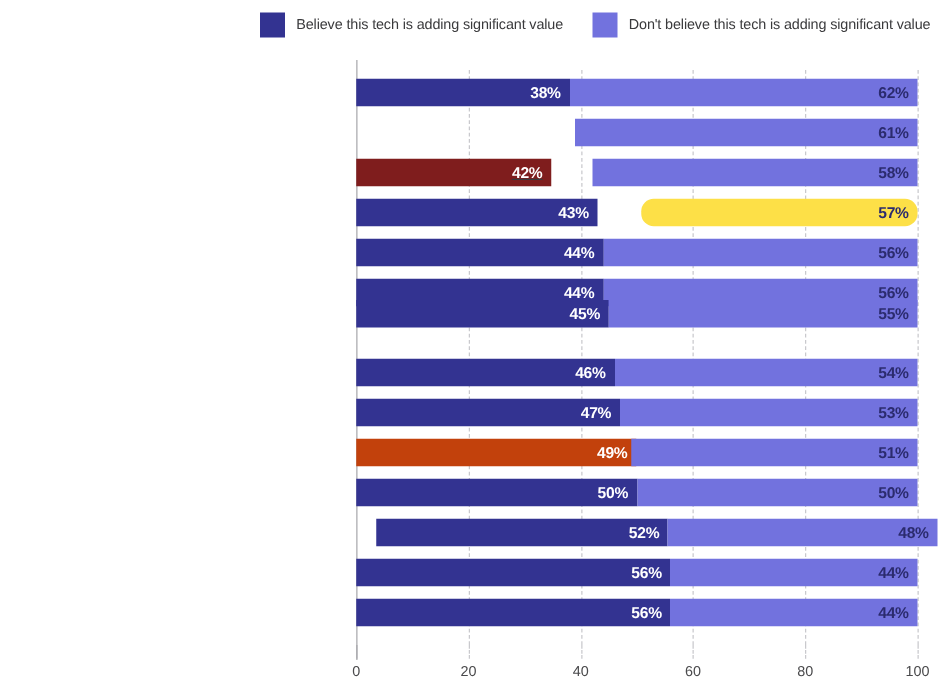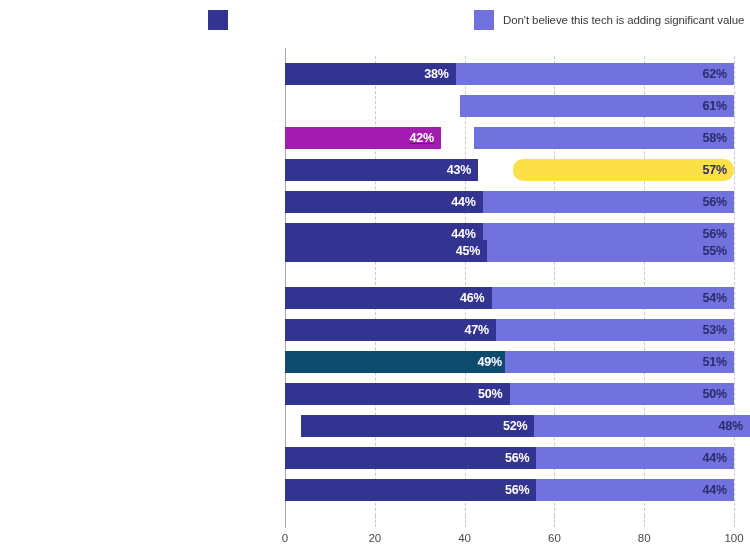--- a/index.html
+++ b/index.html
@@ -149,20 +149,21 @@
     transform: translateX(-50%);
     white-space: nowrap;
   }
 </style>
 </head>
 <body>
 
 <div id="legend">
   <div class="legend-entry" id="legend-entry-0">
     <span class="legend-swatch" style="background: rgb(51, 51, 145);"></span>
+    <span class="legend-label">Believe this tech is adding significant value</span>
   </div>
   <div class="legend-entry" id="legend-entry-1">
     <span class="legend-swatch" style="background: rgb(114, 114, 222);"></span>
     <span class="legend-label">Don't believe this tech is adding significant value</span>
   </div>
 </div>
 
 <div id="chart">
   <div id="y-axis-line"></div>
   <div id="plot">
@@ -184,21 +185,21 @@
           </div>
         </div>
         <div class="row" style="top: 39px;">
           <div class="cat-label"></div>
           <div class="bar bar-right" style="width: 273.89px; background: rgb(114, 114, 222);">
             <span class="bar-value">61%</span>
           </div>
         </div>
         <div class="row" style="top: 71px;">
           <div class="cat-label"></div>
-          <div class="bar bar-left" style="width: 156px; background: #a21caf; text-decoration: underline;">
+          <div class="bar bar-left" style="width: 156px; background: #7f1d1d; text-decoration: underline;">
             <span class="bar-value">42%</span>
           </div>
           <div class="bar bar-right" style="width: 260.42px; background: rgb(114, 114, 222); margin-left: 40px;">
             <span class="bar-value">58%</span>
           </div>
         </div>
         <div class="row" style="top: 103px;">
           <div class="cat-label"></div>
           <div class="bar bar-left" style="width: 193.07px; background: rgb(51, 51, 145);">
             <span class="bar-value">43%</span>
@@ -247,21 +248,21 @@
           <div class="cat-label"></div>
           <div class="bar bar-left" style="width: 211.03px; background: rgb(51, 51, 145);">
             <span class="bar-value">47%</span>
           </div>
           <div class="bar bar-right" style="width: 237.97px; background: rgb(114, 114, 222); margin-left: 46px;">
             <span class="bar-value">53%</span>
           </div>
         </div>
         <div class="row" style="top: 295px;">
           <div class="cat-label"></div>
-          <div class="bar bar-left" style="width: 224px; background: #0c4a6e;">
+          <div class="bar bar-left" style="width: 224px; background: #c2410c;">
             <span class="bar-value">49%</span>
           </div>
           <div class="bar bar-right" style="width: 228.99px; background: rgb(114, 114, 222);">
             <span class="bar-value">51%</span>
           </div>
         </div>
         <div class="row" style="top: 327px;">
           <div class="cat-label"></div>
           <div class="bar bar-left" style="width: 224.5px; background: rgb(51, 51, 145);">
             <span class="bar-value">50%</span>

